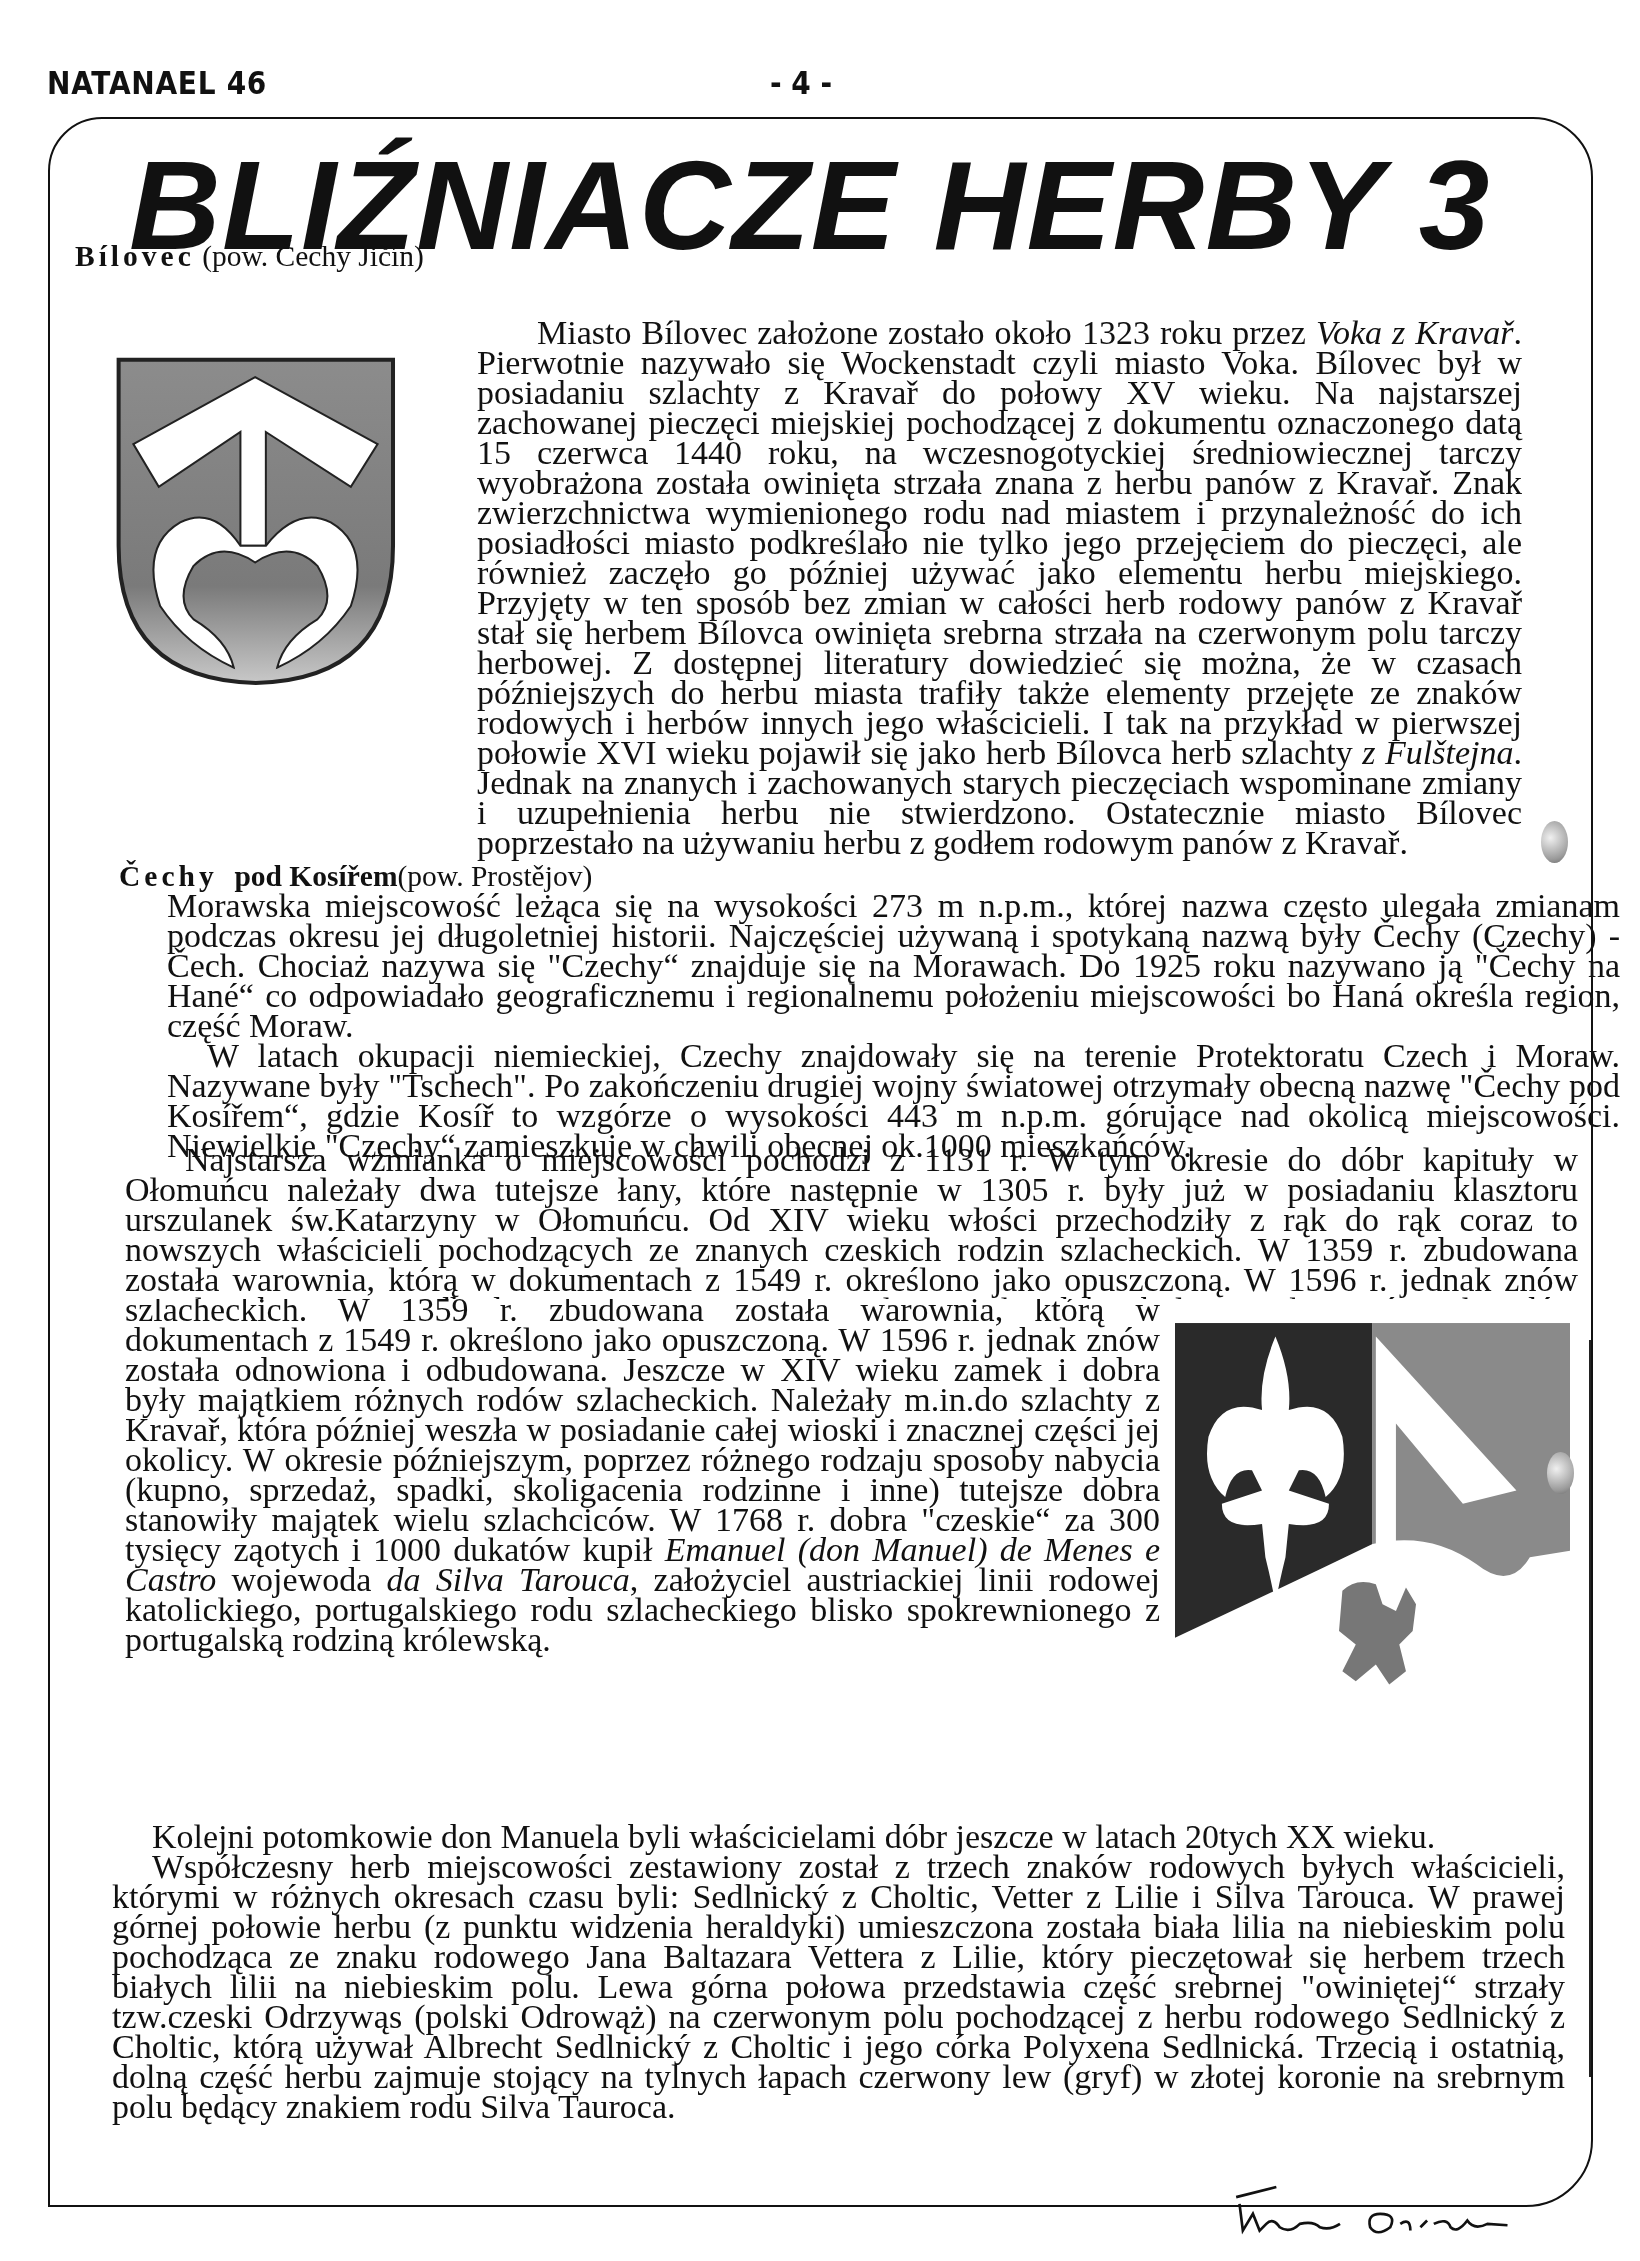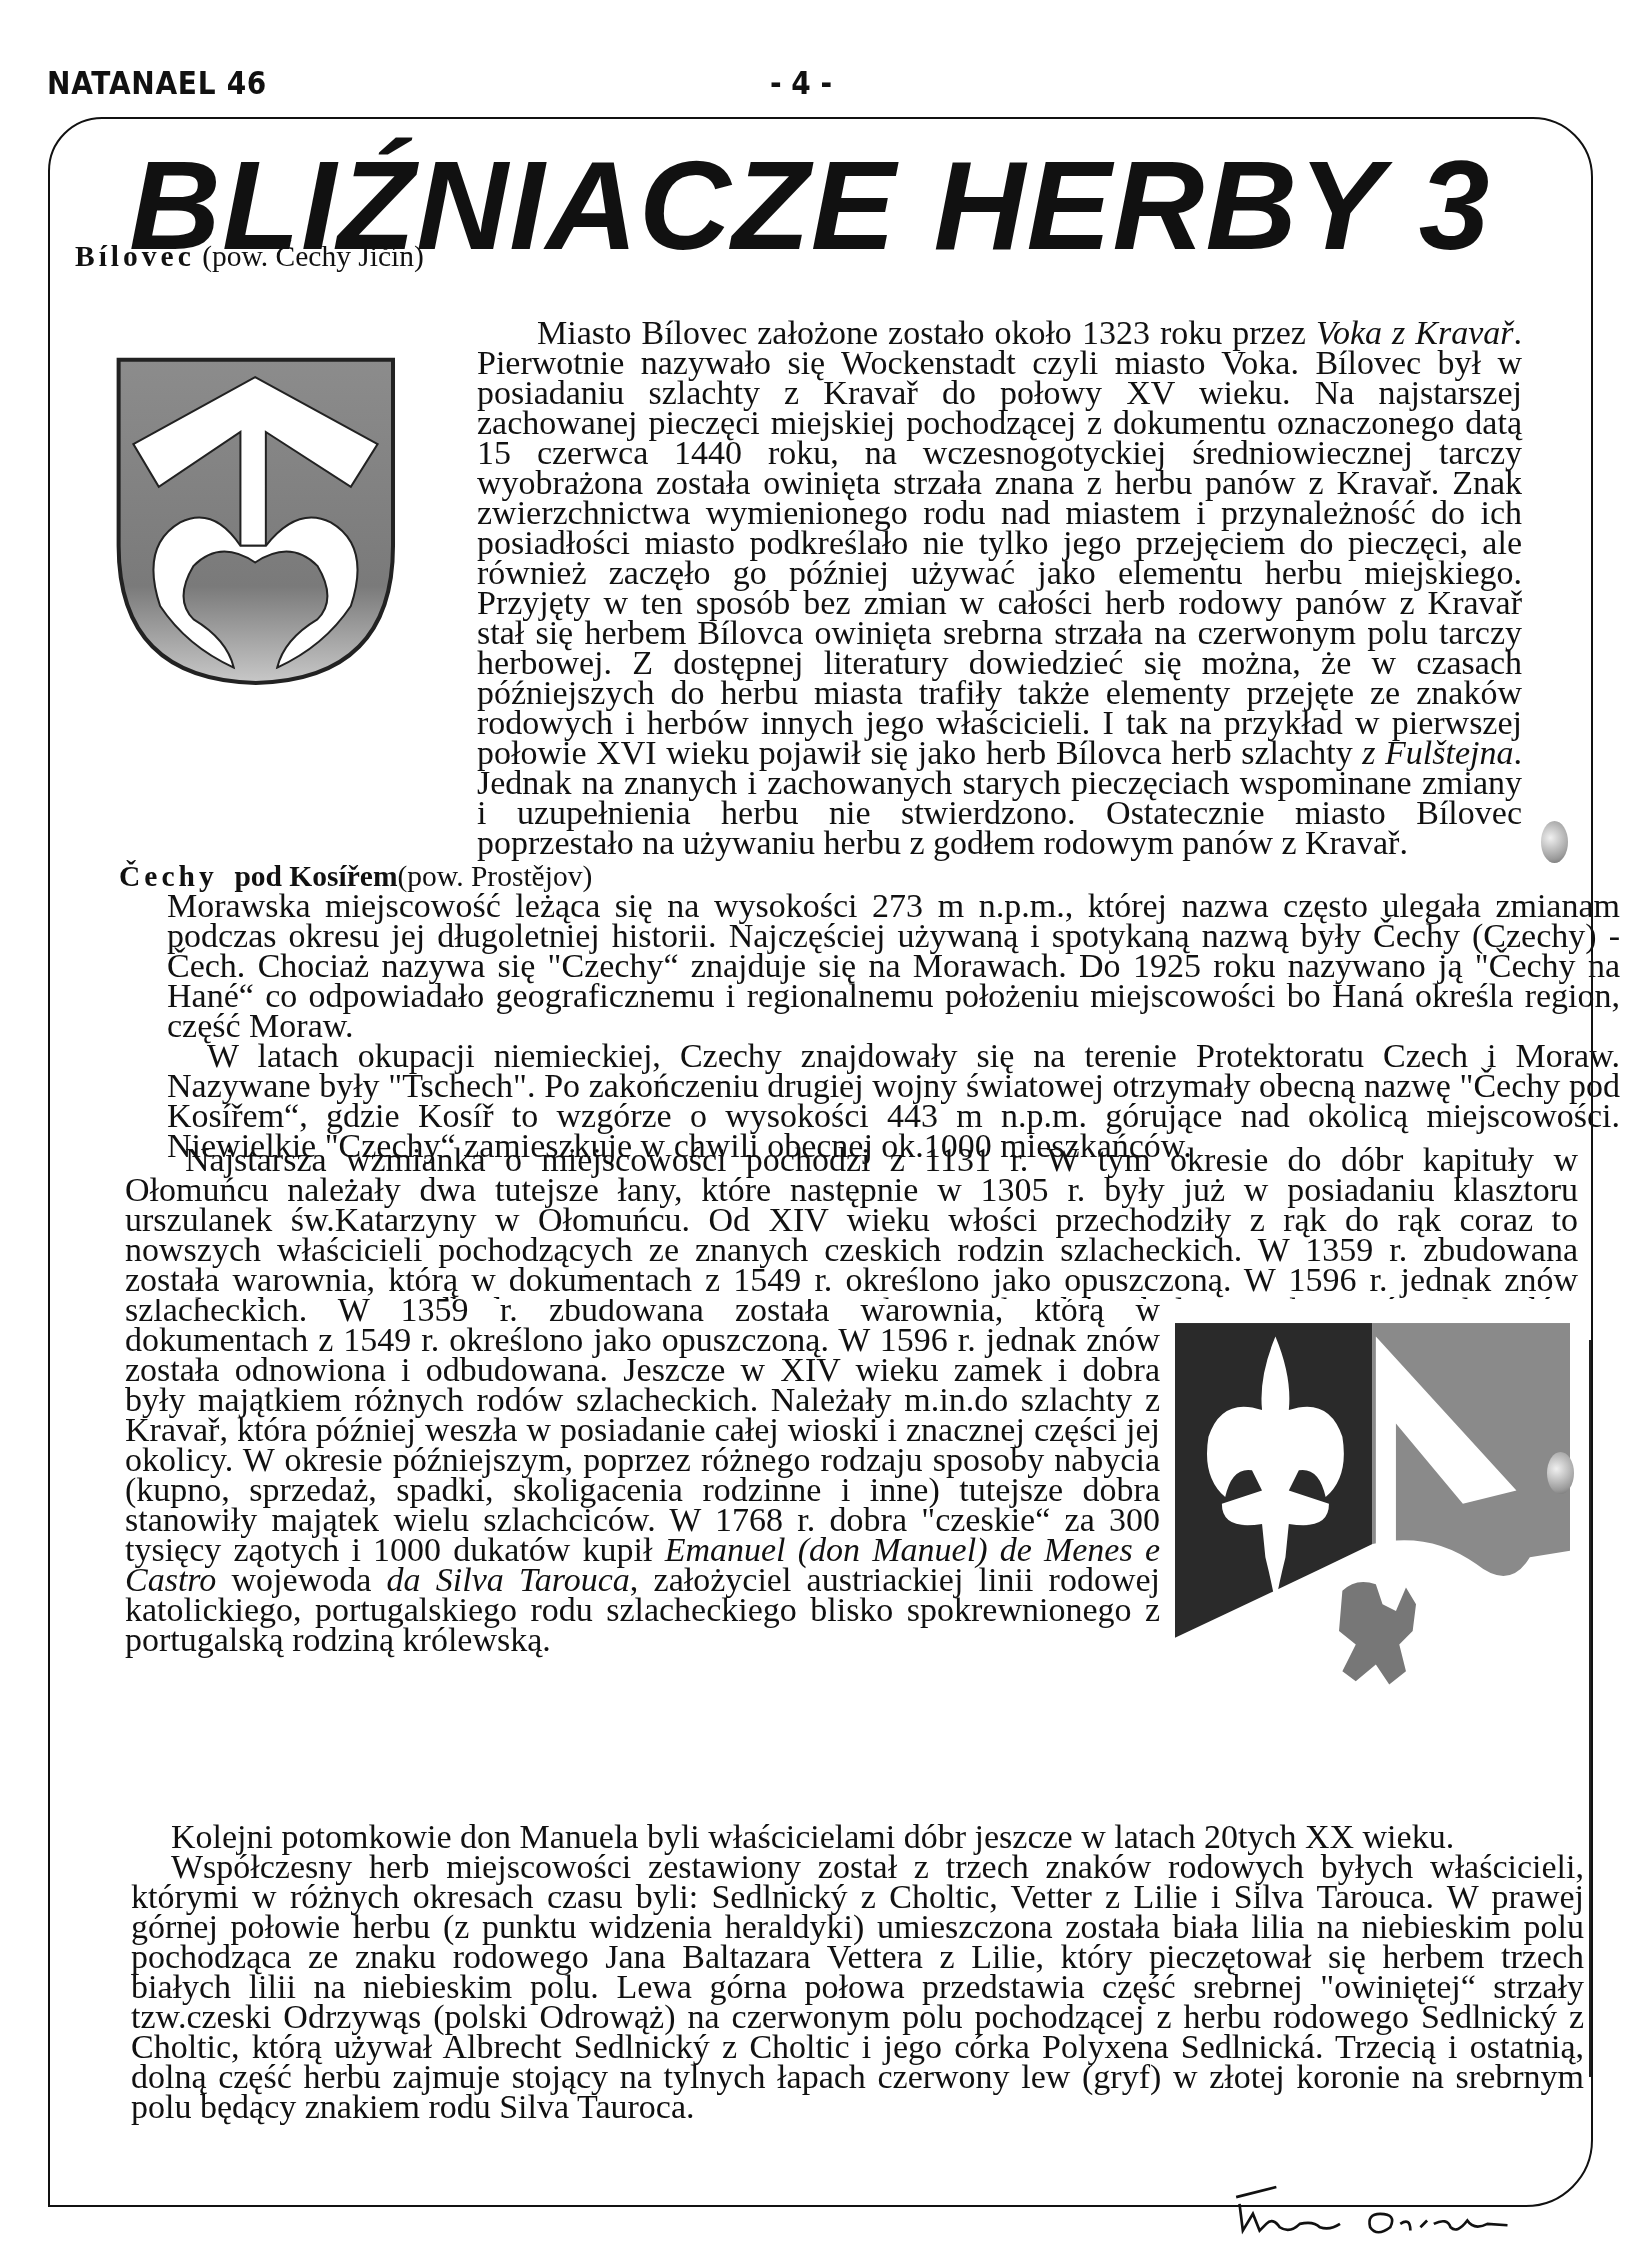--- a/index.html
+++ b/index.html
@@ -107,21 +107,21 @@
   <rect x="0" y="0" width="295" height="560" fill="#2a2a2a"></rect>
   <rect x="295" y="0" width="295" height="560" fill="#8a8a8a"></rect>
   <path d="M150 20 Q175 80 170 130 Q230 110 250 170 Q260 230 225 260 Q215 215 185 220 L170 250 L230 270 Q230 310 170 300 L165 350 Q155 390 150 420 Q145 390 135 350 L130 300 Q70 310 70 270 L130 250 L115 220 Q85 215 75 260 Q40 230 50 170 Q70 110 130 130 Q125 80 150 20 Z" fill="#fff"></path>
   <path d="M300 20 L510 250 L430 270 L330 150 L330 330 L300 330 Z" fill="#fff"></path>
   <path d="M0 470 Q150 400 295 330 Q380 310 450 360 Q500 400 530 350 L590 340 L590 560 L0 560 Z" fill="#fff"></path>
   <path d="M250 400 Q270 380 300 390 L310 420 L330 430 L345 395 L360 420 L355 460 L335 480 L345 520 L320 540 L300 510 L270 535 L250 520 L270 480 L245 460 Z" fill="#777"></path>
 </svg>
 <div class="pin" style="left:1547px; top:1452px;"></div>
 <div class="rule-v"></div>
 
-<div class="para" style="left:131px; top:1822px; width:1453px;">
+<div class="para" style="left:112px; top:1822px; width:1453px;">
   <p class="noindent" style="text-indent:40px">Kolejni potomkowie don Manuela byli właścicielami dóbr jeszcze w latach 20tych XX wieku.</p>
   <p style="text-indent:40px">Współczesny herb miejscowości zestawiony został z trzech znaków rodowych byłych właścicieli, którymi w różnych okresach czasu byli: Sedlnický z Choltic, Vetter z Lilie i Silva Tarouca. W prawej górnej połowie herbu (z punktu widzenia heraldyki) umieszczona została biała lilia na niebieskim polu pochodząca ze znaku rodowego Jana Baltazara Vettera z Lilie, który pieczętował się herbem trzech białych lilii na niebieskim polu. Lewa górna połowa przedstawia część srebrnej "owiniętej“ strzały tzw.czeski Odrzywąs (polski Odrowąż) na czerwonym polu pochodzącej z herbu rodowego Sedlnický z Choltic, którą używał Albrecht Sedlnický z Choltic i jego córka Polyxena Sedlnická. Trzecią i ostatnią, dolną część herbu zajmuje stojący na tylnych łapach czerwony lew (gryf) w złotej koronie na srebrnym polu będący znakiem rodu Silva Tauroca.</p>
 </div>
 
 <svg class="signature" viewBox="0 0 440 100">
   <title>Waldemar Oszczęda</title>
   <path d="M20 40 L25 80 L40 55 L50 80 L60 70 Q70 60 80 75 Q95 85 110 70 Q130 65 140 75 Q155 80 170 70 M15 30 L75 15" fill="none" stroke="#111" stroke-width="4"></path>
   <path d="M230 55 Q210 55 215 75 Q225 90 245 75 Q255 55 230 55 M260 70 Q275 60 275 80 M290 75 L300 65 M310 70 Q330 60 335 75 Q345 85 360 65 Q370 80 390 70 L420 72" fill="none" stroke="#111" stroke-width="4"></path>
 </svg>
 

